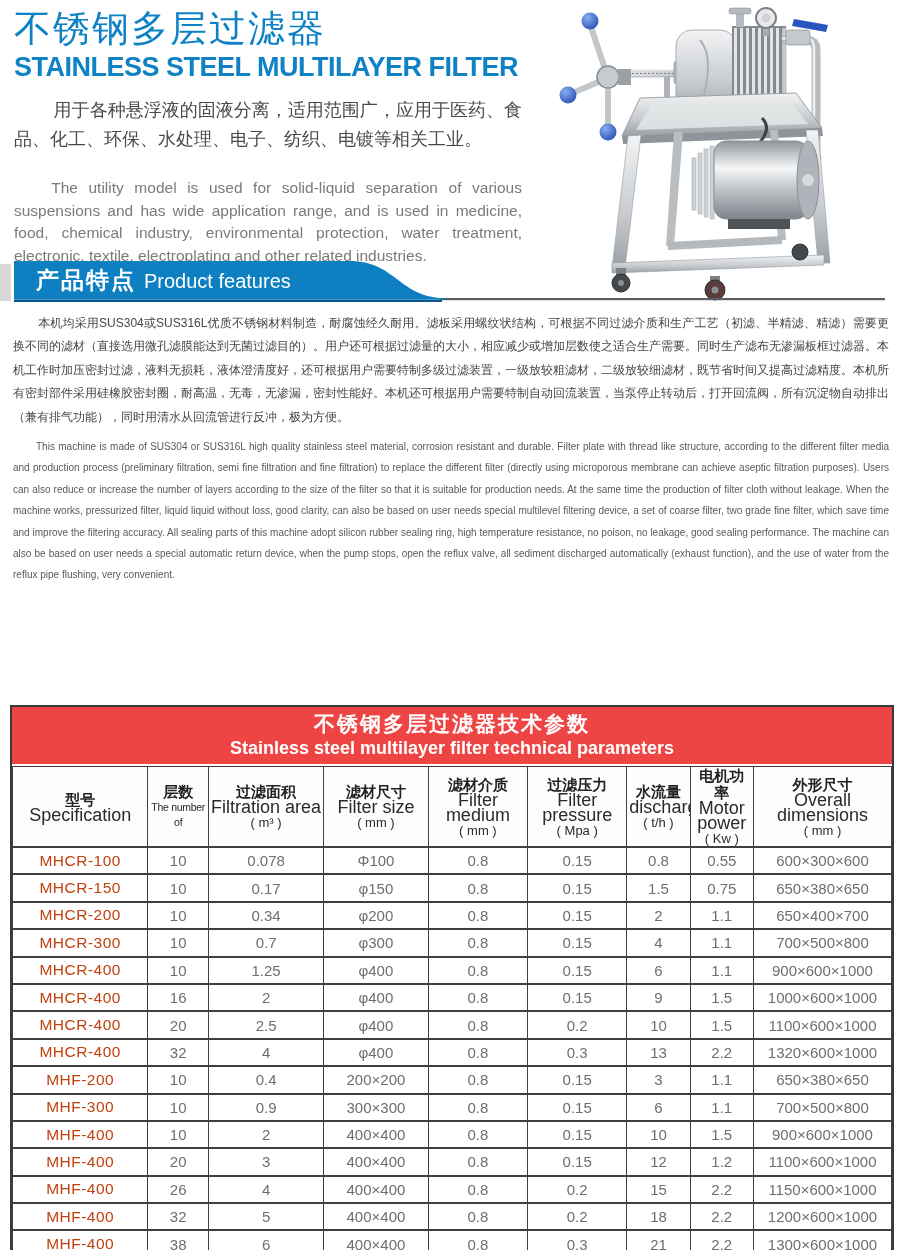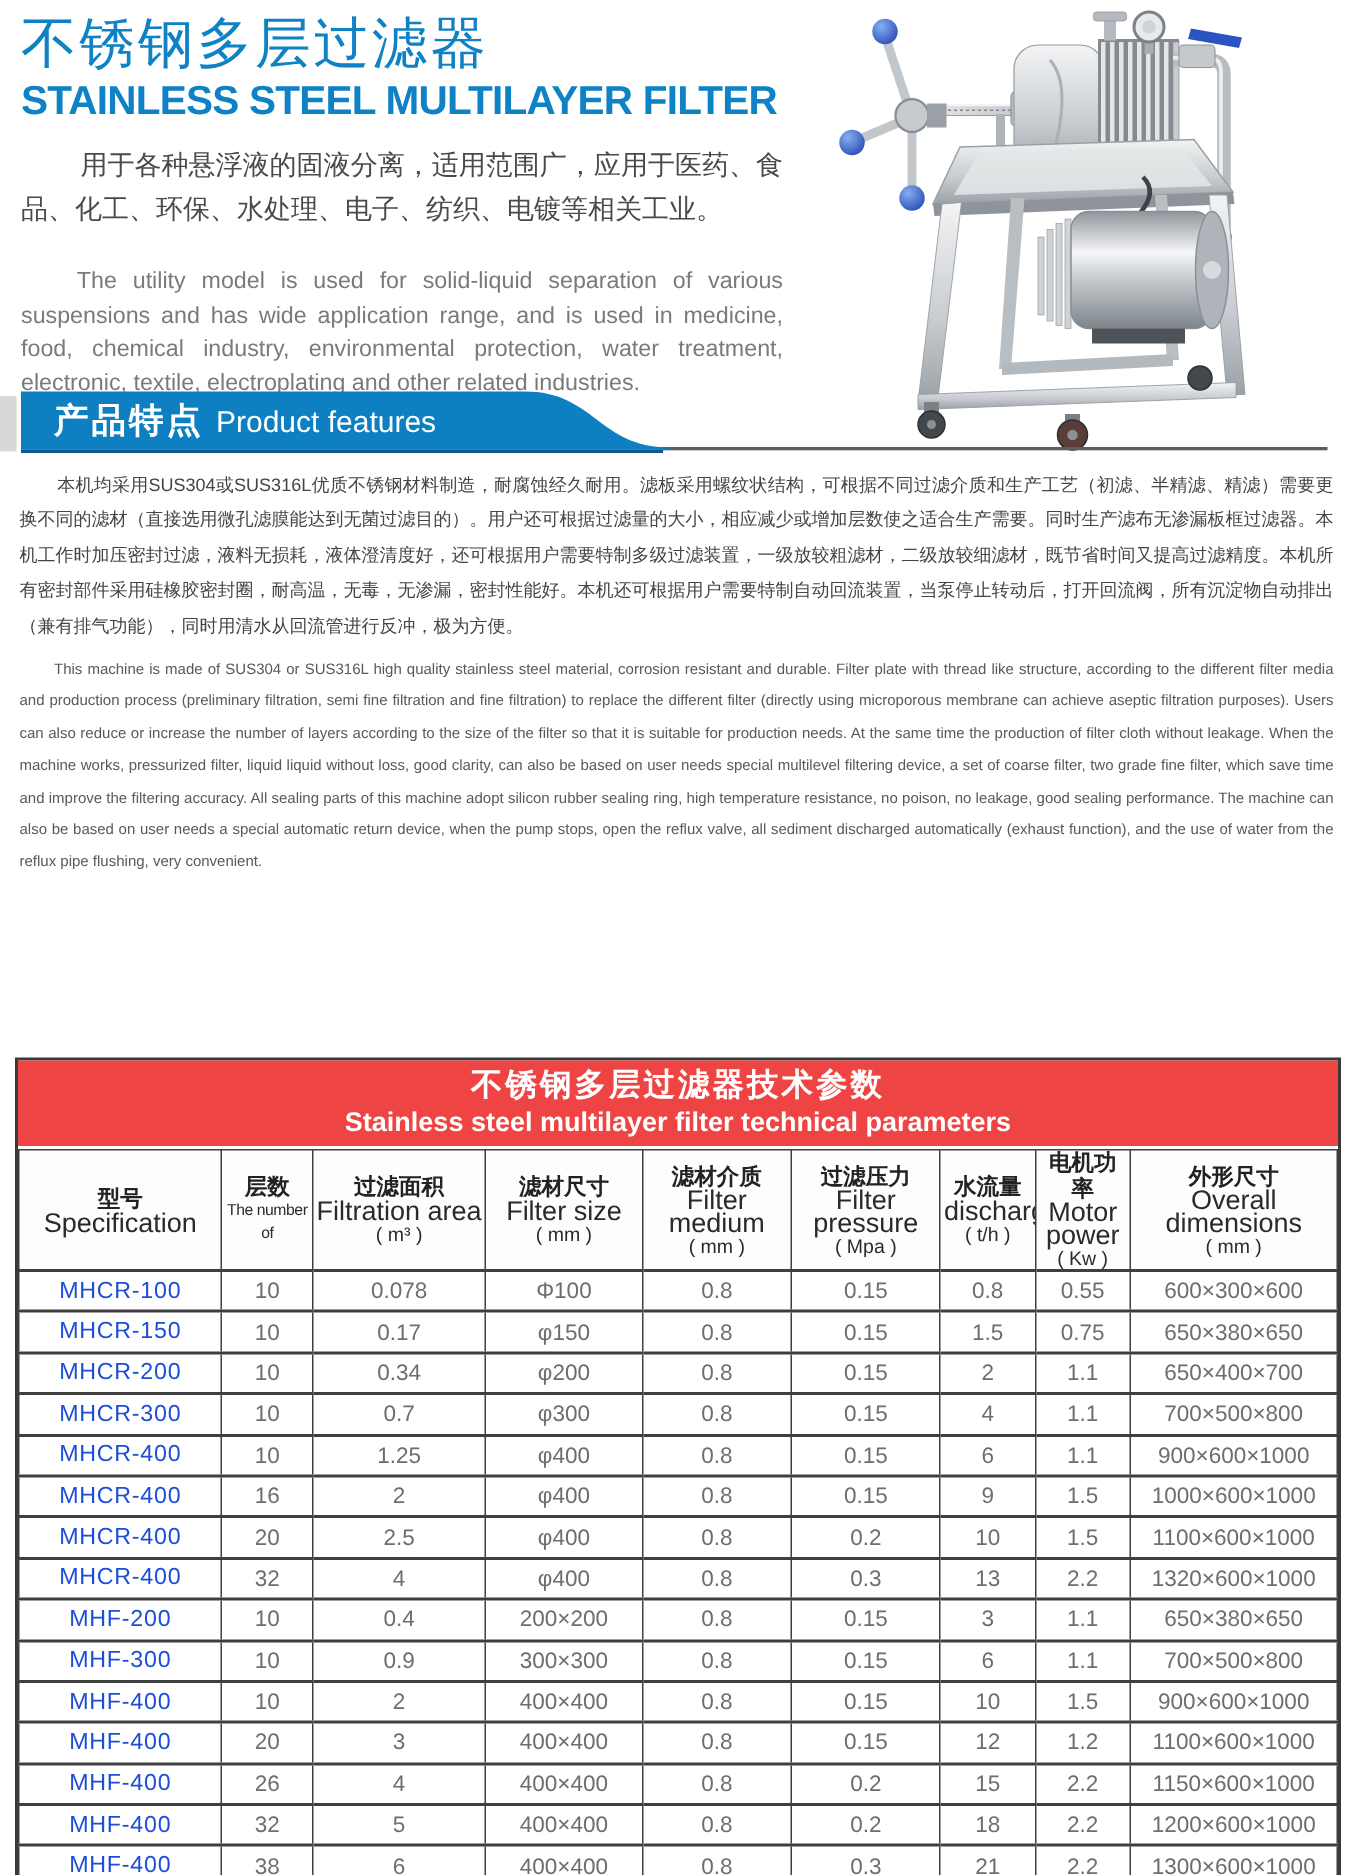--- a/index.html
+++ b/index.html
@@ -34,21 +34,21 @@
   .tbl-title-zh{font-size:21px;font-weight:bold;letter-spacing:2px;line-height:26px;}
   .tbl-title-en{font-size:18px;font-weight:bold;line-height:22px;}
   table.tech{width:100%;border-collapse:collapse;table-layout:fixed;}
   table.tech th, table.tech td{border:1px solid #3f3f3f;border-bottom-width:2px;text-align:center;vertical-align:middle;padding:0 2px;overflow:hidden;}
   table.tech th{background:#fdfdfd;height:54px;font-weight:normal;}
   .h-zh{font-size:15px;font-weight:bold;color:#222222;line-height:17px;}
   .h-en{font-size:18px;color:#2a2a2a;line-height:15px;}
   .h-unit{font-size:13px;color:#2a2a2a;line-height:15px;}
   table.tech th:nth-child(2) .h-en{font-size:10.5px;letter-spacing:-0.3px;}
   table.tech td{height:25.4px;font-size:15px;color:#6e6e6e;}
-  table.tech td:first-child{font-size:15.5px;color:#1d4ed8;letter-spacing:0.5px;margin-top:48px;}
+  table.tech td:first-child{font-size:15.5px;color:#c2410c;letter-spacing:0.5px;margin-top:48px;}
   
   col.c1{width:15.4%} col.c2{width:6.9%} col.c3{width:13.1%} col.c4{width:11.9%}
   col.c5{width:11.3%} col.c6{width:11.3%} col.c7{width:7.2%} col.c8{width:7.2%} col.c9{width:15.7%}
 </style>
 </head>
 <body>
 
 <div class="page">
 
   <div class="hero">

